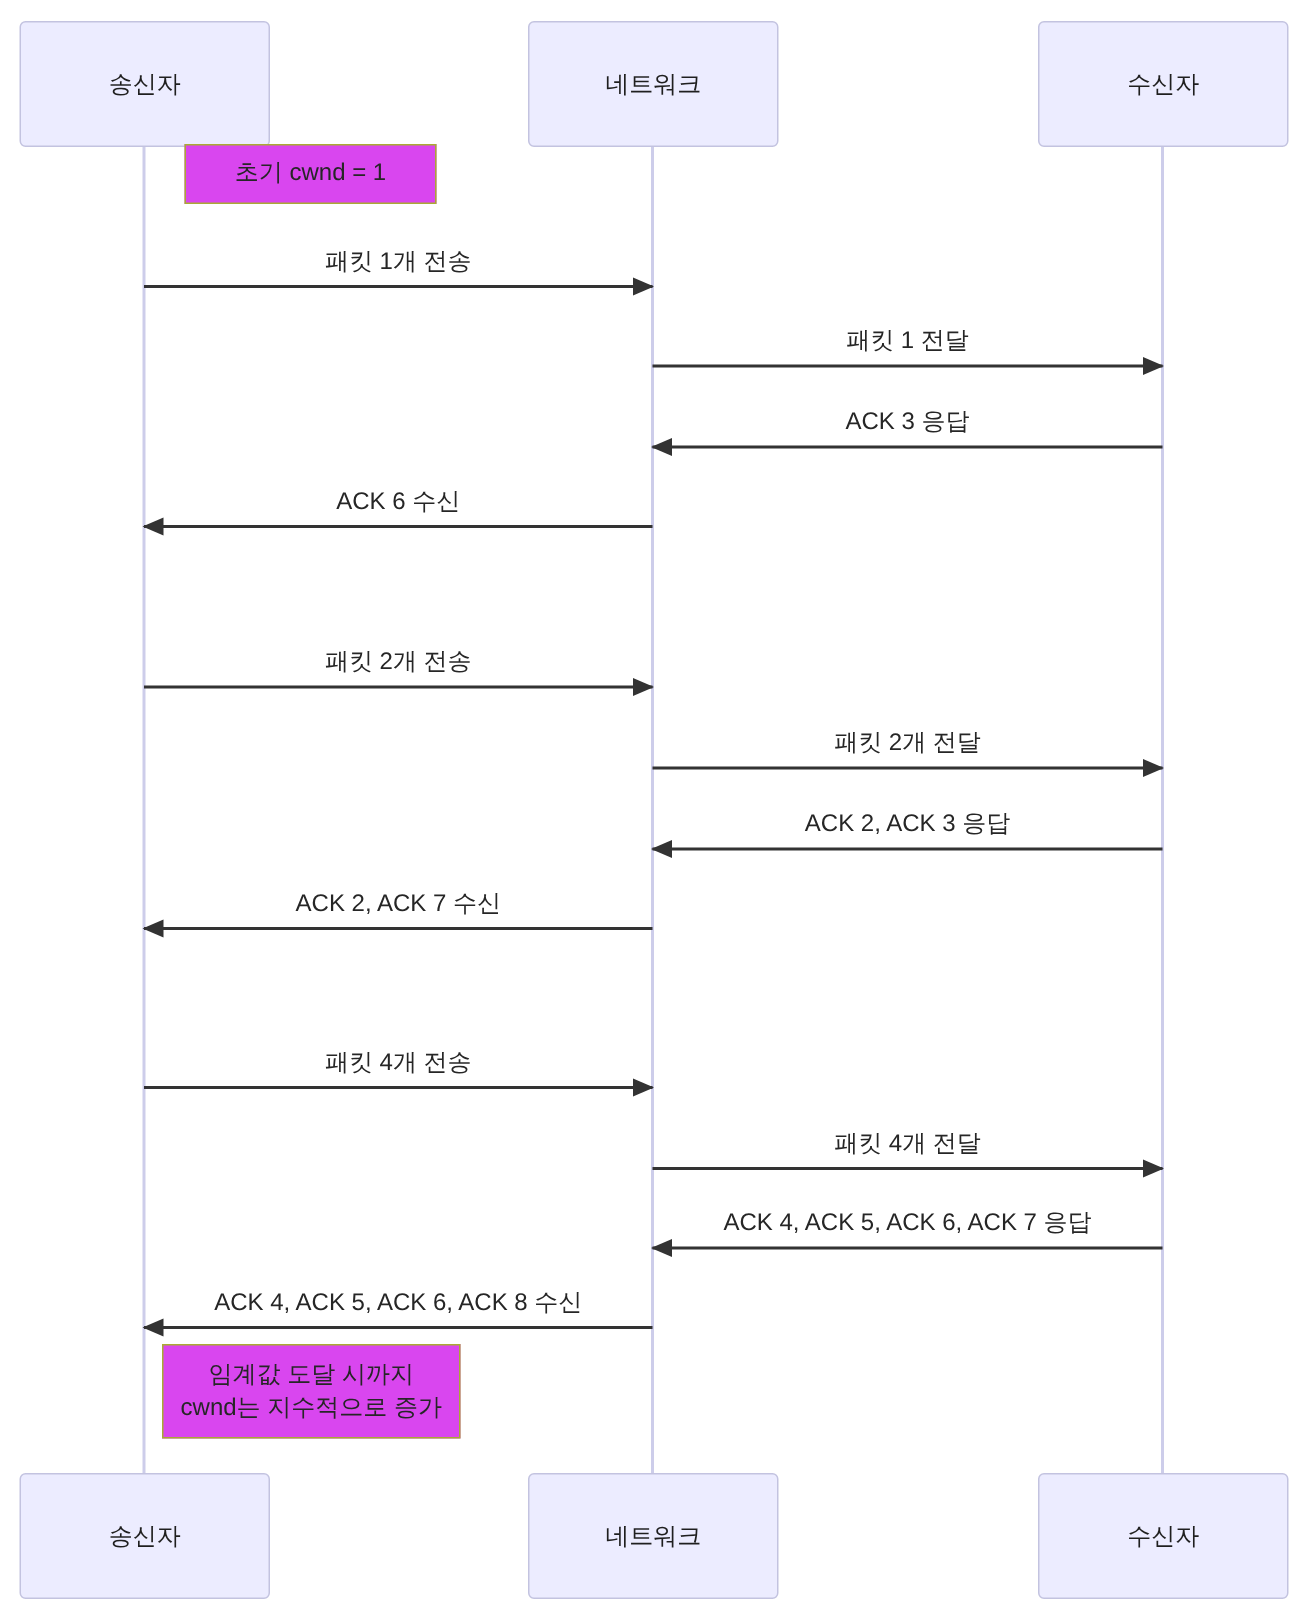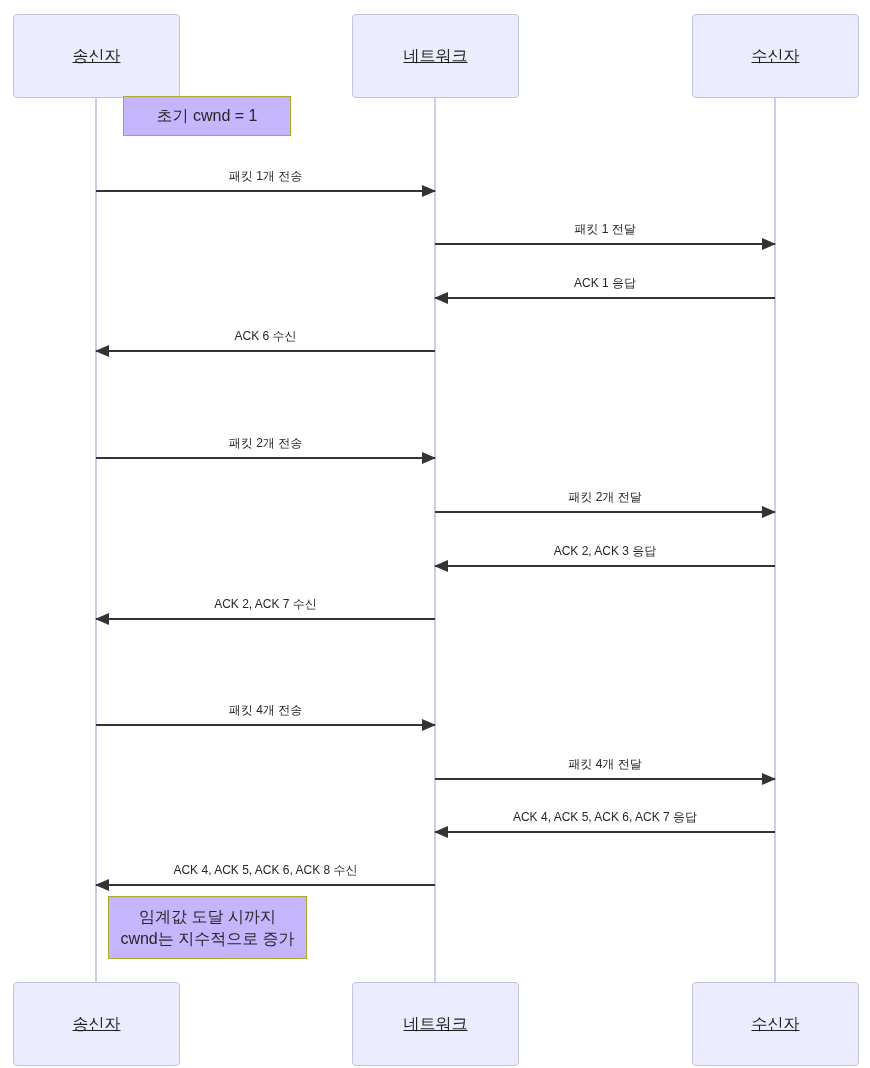--- a/index.html
+++ b/index.html
@@ -30,34 +30,33 @@
     height: 84px;
     background: #ececff;
     border: 1px solid #c3c3e0;
     border-radius: 4px;
     display: flex;
     align-items: center;
     justify-content: center;
     font-size: 16px;
     color: #1f1f1f;
     box-sizing: border-box;
-    text-decoration: underline;
   }
   
   .message {
     position: absolute;
     height: 0;
   }
   .msg-label {
     position: absolute;
     bottom: 5px;
     left: 0;
     right: 0;
     text-align: center;
-    font-size: 12px;
+    font-size: 16px;
     color: #262626;
     white-space: nowrap;
   }
   .msg-line {
     position: absolute;
     top: 0;
     left: 0;
     right: 0;
     height: 0;
     border-top: 2px solid #333333;
@@ -74,21 +73,21 @@
     right: -1px;
     border-left: 14px solid #333333;
   }
   .head.left {
     left: -1px;
     border-right: 14px solid #333333;
   }
   
   .note {
     position: absolute;
-    background: #c4b5fd;
+    background: #d946ef;
     border: 1px solid #aaaa33;
     display: flex;
     align-items: center;
     justify-content: center;
     text-align: center;
     font-size: 16px;
     color: #262626;
     box-sizing: border-box;
     white-space: pre-line;
     line-height: 1.35;
@@ -133,21 +132,21 @@
     <i class="head right"></i>
   </div>
 
   <div class="message" style="left:435px;width:340px;top:243px">
     <div class="msg-label">패킷 1 전달</div>
     <div class="msg-line"></div>
     <i class="head right"></i>
   </div>
 
   <div class="message" style="left:435px;width:340px;top:297px">
-    <div class="msg-label">ACK 1 응답</div>
+    <div class="msg-label">ACK 3 응답</div>
     <div class="msg-line"></div>
     <i class="head left"></i>
   </div>
 
   <div class="message" style="left:96px;width:339px;top:350px">
     <div class="msg-label">ACK 6 수신</div>
     <div class="msg-line"></div>
     <i class="head left"></i>
   </div>
 

